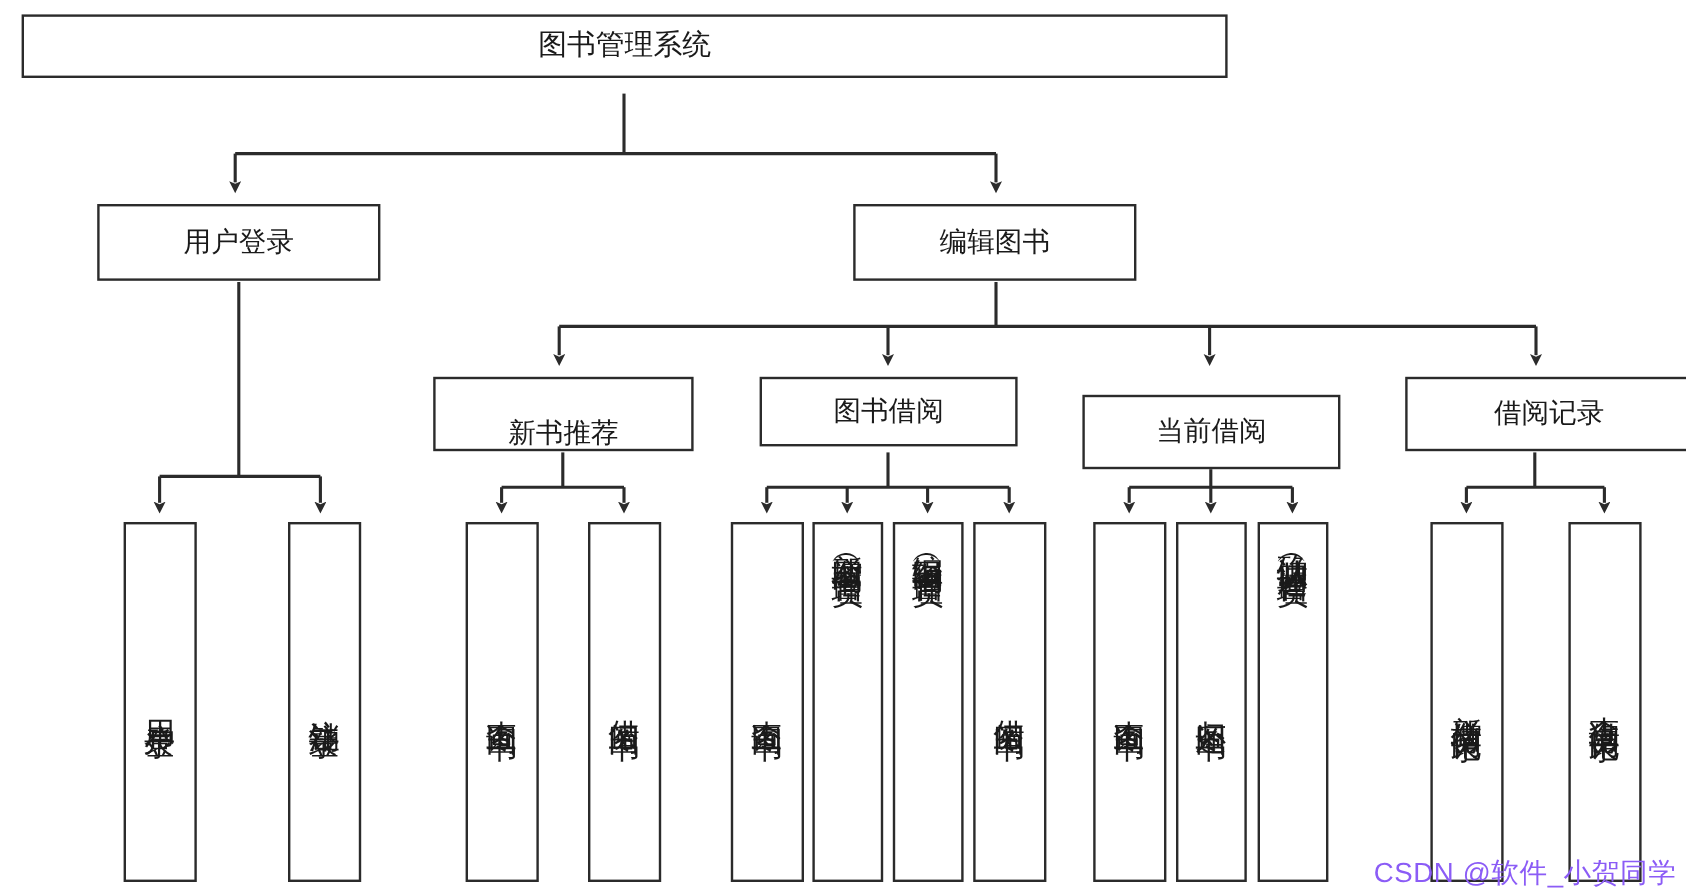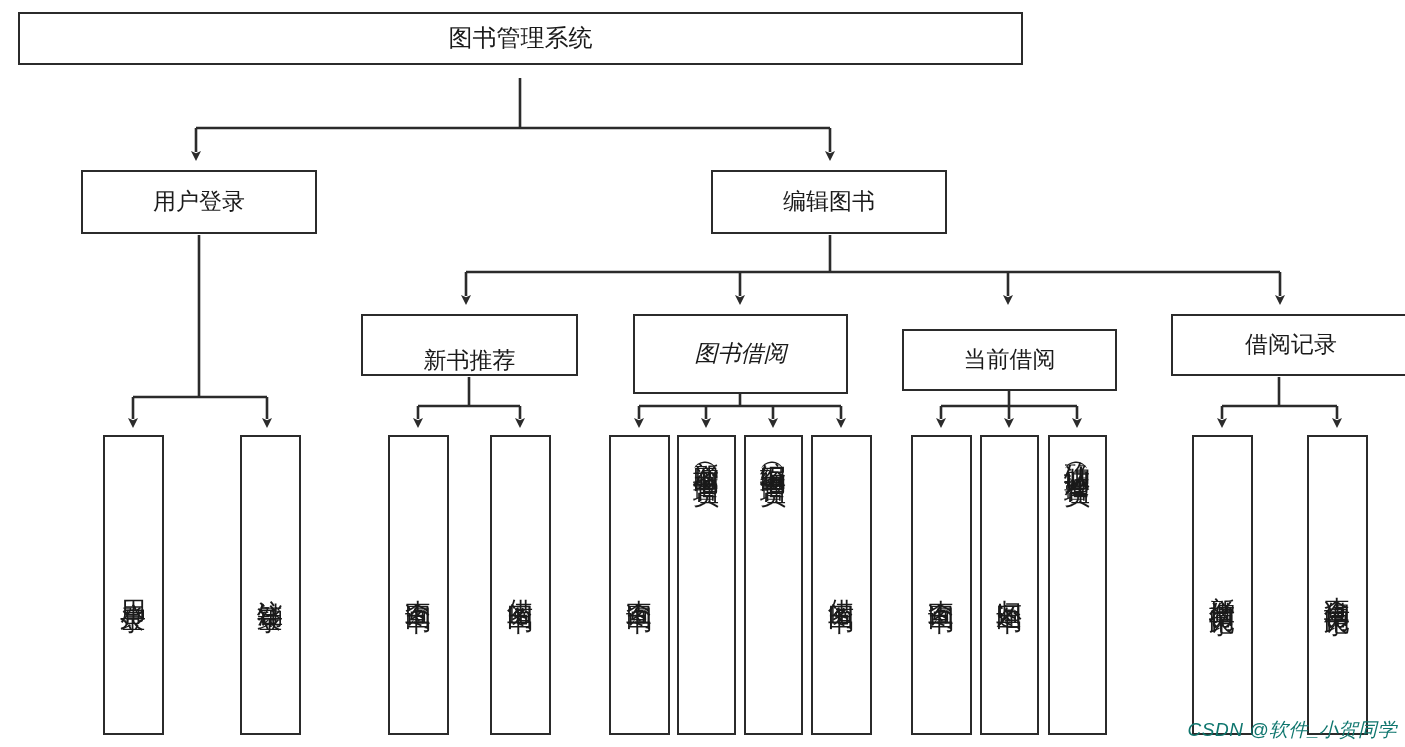--- a/index.html
+++ b/index.html
@@ -62,25 +62,24 @@
     white-space: nowrap;
   }
   .node.vert.centered {
     align-items: center;
     padding-top: 0;
   }
   .watermark {
     position: absolute;
     right: 8px;
     bottom: 4px;
-    font-size: 19px;
-    color: #0f766e;
+    font-size: 23px;
+    color: #8b5cf6;
     letter-spacing: 0.5px;
     white-space: nowrap;
-    font-style: italic;
   }
 </style>
 </head>
 <body>
 
 <div id="diagram-root">
 
   <svg class="wires" viewBox="0 0 1405 747">
     <defs>
       <marker id="arrow" markerWidth="12" markerHeight="12" refX="1" refY="5" orient="auto" markerUnits="userSpaceOnUse">
@@ -138,21 +137,21 @@
   <div class="node horiz" style="left:81px; top:170px; width:236px; height:64px;">
     <span class="label">用户登录</span>
   </div>
   <div class="node horiz" style="left:711px; top:170px; width:236px; height:64px;">
     <span class="label">编辑图书</span>
   </div>
 
   <div class="node horiz" style="left:361px; top:314px; width:217px; height:62px;align-items:flex-end;">
     <span class="label">新书推荐</span>
   </div>
-  <div class="node horiz" style="left:633px; top:314px; width:215px; height:80px;font-style:italic;">
+  <div class="node horiz" style="left:633px; top:314px; width:215px; height:58px;">
     <span class="label">图书借阅</span>
   </div>
   <div class="node horiz" style="left:902px; top:314px; width:215px; height:62px;margin-top:15px;">
     <span class="label">当前借阅</span>
   </div>
   <div class="node horiz" style="left:1171px; top:314px; width:240px; height:62px;">
     <span class="label">借阅记录</span>
   </div>
 
   <div class="node vert centered" style="left:103px; top:435px; width:61px; height:300px;">

